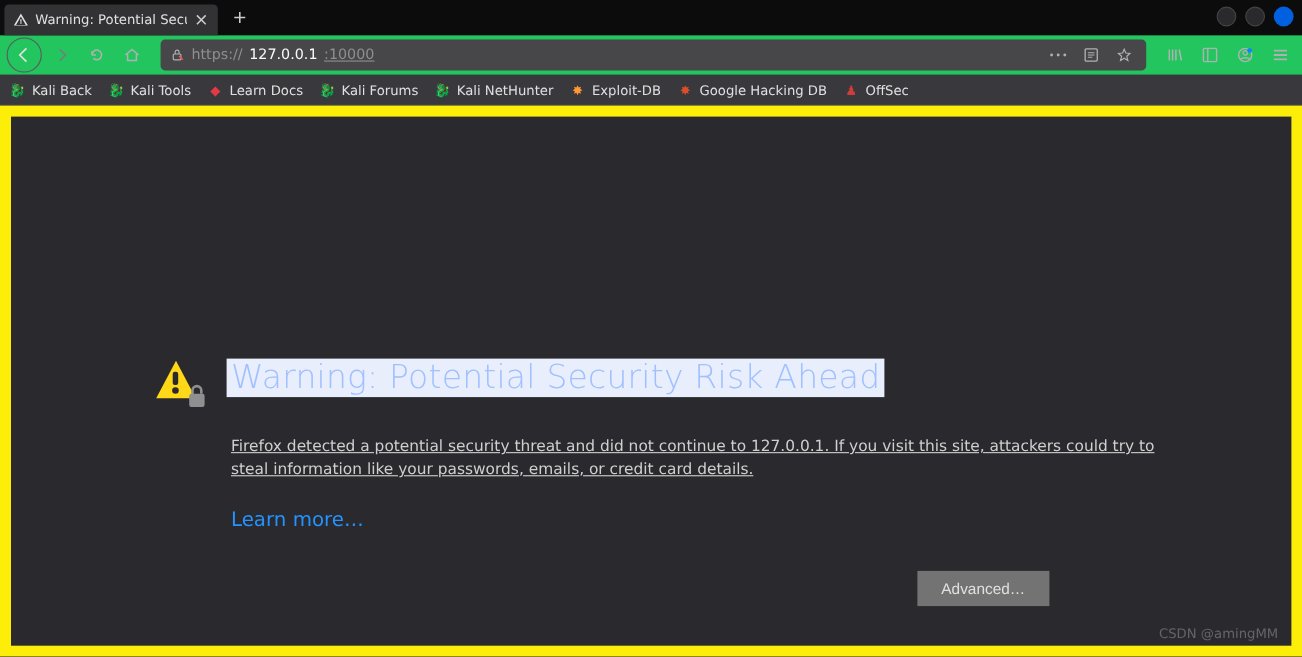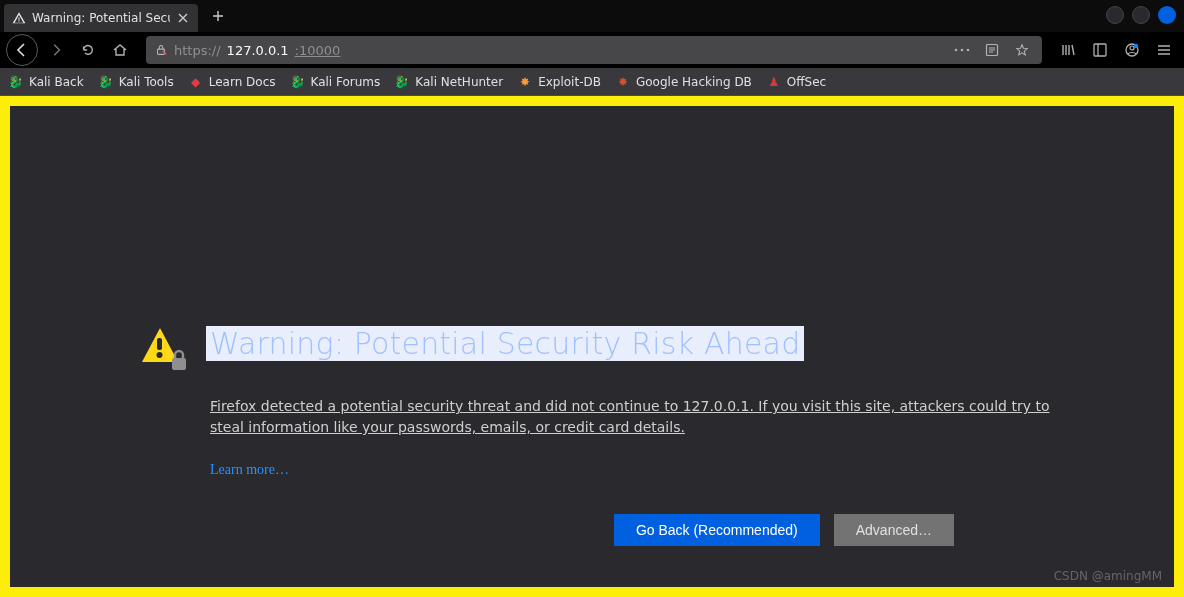--- a/index.html
+++ b/index.html
@@ -13,21 +13,21 @@
     .tab .tab-title { flex: 1; white-space: nowrap; overflow: hidden; text-overflow: clip; }
     .tab-close { width: 14px; height: 14px; display: flex; align-items: center; justify-content: center; color: #ccc; cursor: pointer; }
     .newtab { width: 28px; height: 28px; display: flex; align-items: center; justify-content: center; color: #ccc; margin-left: 6px; cursor: pointer; }
     .window-controls { position: absolute; right: 8px; top: 6px; display: flex; gap: 8px; }
     .wctl { width: 18px; height: 18px; border-radius: 50%; }
     .wctl.min { background: #2a2a2e; border: 1px solid #444; }
     .wctl.max { background: #2a2a2e; border: 1px solid #444; }
     .wctl.cls { background: #0060df; }
 
     
-    .navbar { height: 36px; background: #000000; display: flex; align-items: center; padding: 0 6px; gap: 4px; }
+    .navbar { height: 36px; background: #22c55e; display: flex; align-items: center; padding: 0 6px; gap: 4px; }
     .navbtn { width: 28px; height: 28px; display: flex; align-items: center; justify-content: center; color: #b1b1b3; cursor: pointer; border-radius: 4px; }
     .navbtn.back { width: 32px; height: 32px; border: 1px solid #5a5a5d; border-radius: 50%; }
     .urlbar { flex: 1; height: 28px; background: #474749; border-radius: 4px; display: flex; align-items: center; padding: 0 8px; margin: 0 8px; color: #b1b1b3; font-size: 13px; gap: 6px; }
     .url-prefix { color: #8f8f91; }
     .url-host { color: #f9f9fa; }
     .url-rest { color: #8f8f91; text-decoration: underline; }
     .url-spacer { flex: 1; }
     .urlact { width: 24px; height: 24px; display: flex; align-items: center; justify-content: center; color: #b1b1b3; cursor: pointer; }
 
     
@@ -36,21 +36,21 @@
     .bm i { width: 16px; height: 16px; display: inline-flex; align-items: center; justify-content: center; font-style: normal; font-size: 12px; }
 
     
     .content-outer { flex: 1; background: #fcee09; padding: 10px; position: relative; }
     .content-inner { width: 100%; height: 100%; background: #2a2a2e; color: #d7d7db; position: relative; }
     .error-page { position: absolute; left: 130px; top: 220px; width: 940px; }
     .err-head { display: flex; align-items: flex-start; gap: 18px; }
     .err-icon-wrap { width: 48px; height: 48px; position: relative; }
     .err-title { font-size: 30px; font-weight: 300; color: #a0c0ff; background: #e8eefb; padding: 0 4px; display: inline; letter-spacing: 0.2px; }
     .err-body { margin-left: 70px; margin-top: 22px; font-size: 14px; line-height: 1.5; color: #cfcfcf; max-width: 860px; text-decoration: underline; }
-    .err-link { margin-left: 70px; margin-top: 24px; font-size: 14px; font-family: Liberation Serif, serif; }
+    .err-link { margin-left: 70px; margin-top: 24px; font-size: 18px; }
     .err-link a { color: #2493ff; text-decoration: none; cursor: pointer; }
     .err-buttons { margin-left: 70px; margin-top: 36px; display: flex; gap: 14px; justify-content: flex-end; max-width: 744px; }
     .btn { height: 32px; padding: 0 22px; border: none; font-size: 14px; cursor: pointer; display: inline-flex; align-items: center; }
     .btn.primary { background: #0060df; color: #fff; }
     .btn.secondary { background: #737373; color: #e0e0e0; }
 
     .watermark { position: absolute; right: 12px; bottom: 4px; font-size: 12px; color: rgba(210,210,210,0.35); }
     .watermark2 { position: absolute; right: 14px; bottom: 16px; font-size: 13px; color: rgba(210,210,210,0.15); }
 
     svg { display: block; }
@@ -218,21 +218,20 @@
           </div>
           <div>
             <span class="err-title">Warning: Potential Security Risk Ahead</span>
           </div>
         </div>
         <div class="err-body">Firefox detected a potential security threat and did not continue to 127.0.0.1. If you visit this site, attackers could try to steal information like your passwords, emails, or credit card details.</div>
         <div class="err-link">
           <a>Learn more…</a>
         </div>
         <div class="err-buttons">
-          <button class="btn primary">Go Back (Recommended)</button>
           <button class="btn secondary">Advanced…</button>
         </div>
       </div>
       <div class="watermark2"></div>
       <div class="watermark">CSDN @amingMM</div>
     </div>
   </div>
 
 </div>
 

